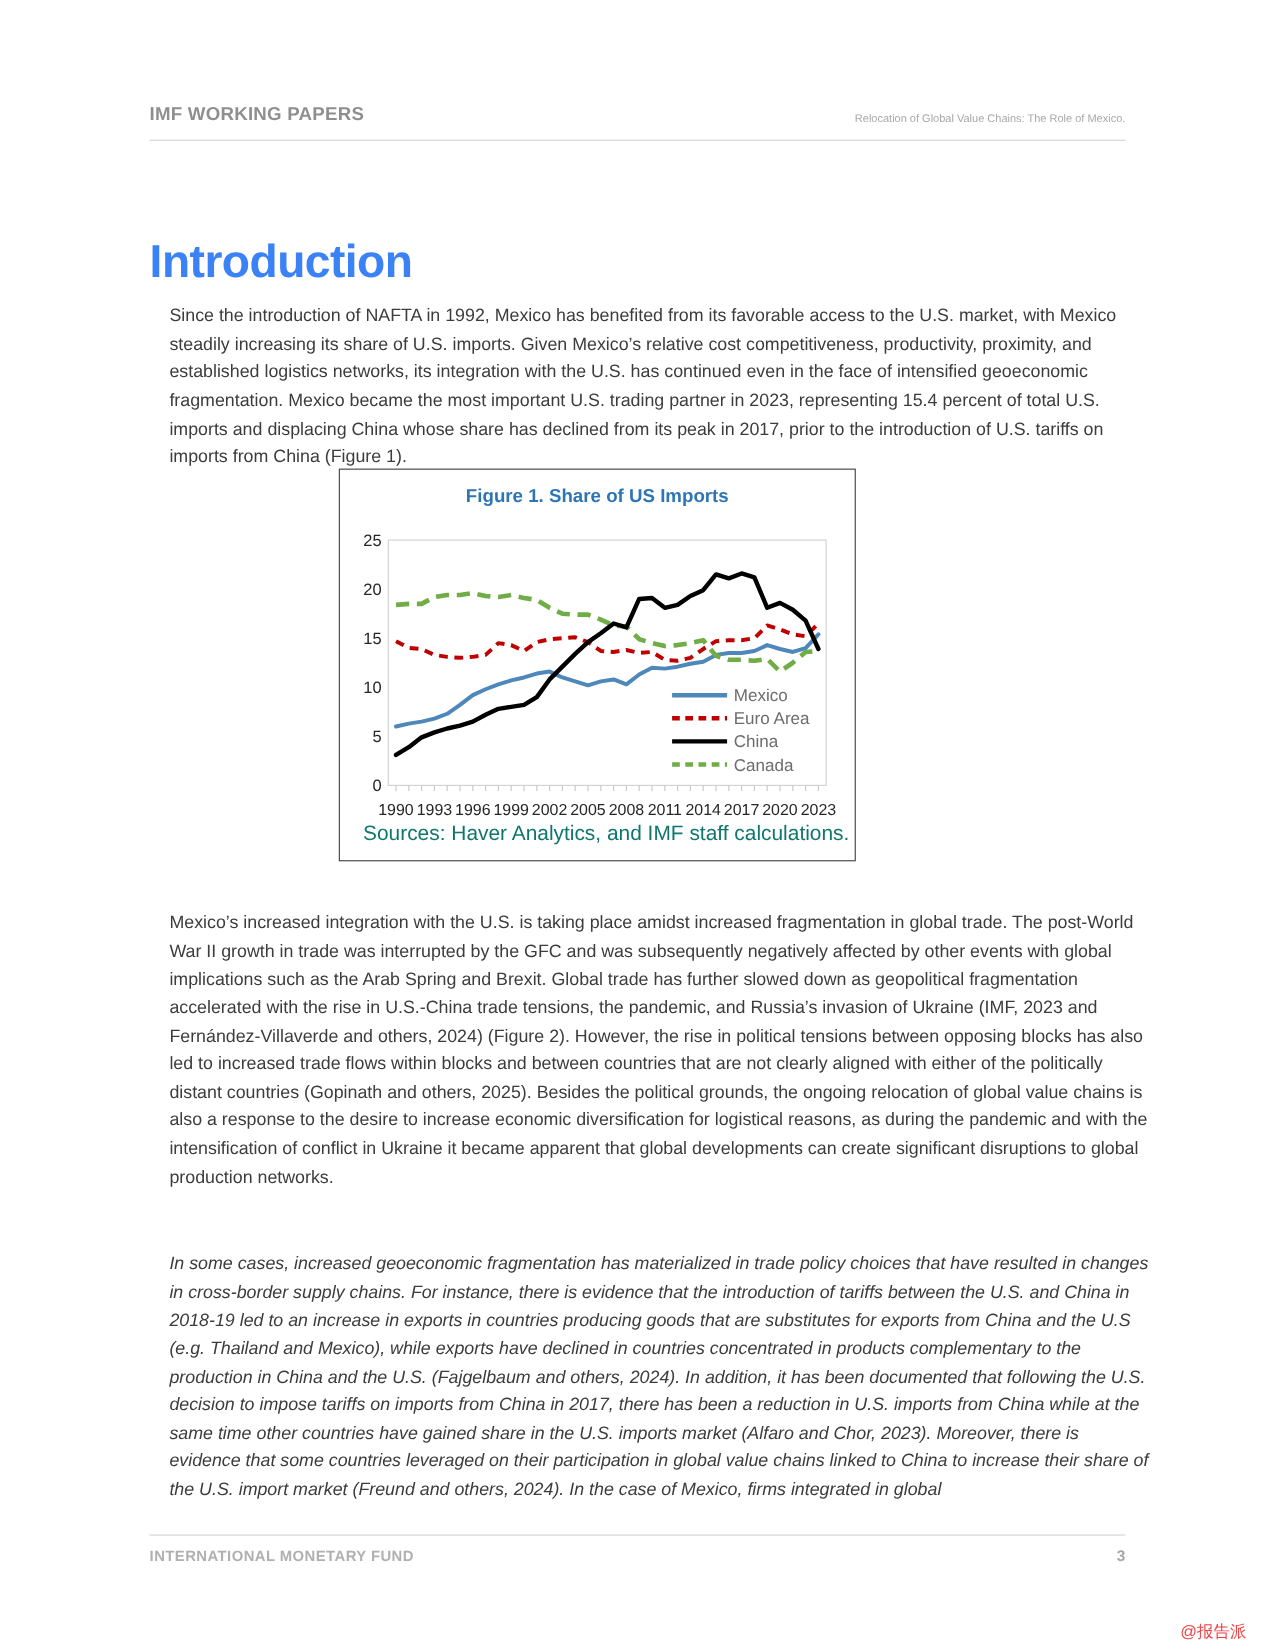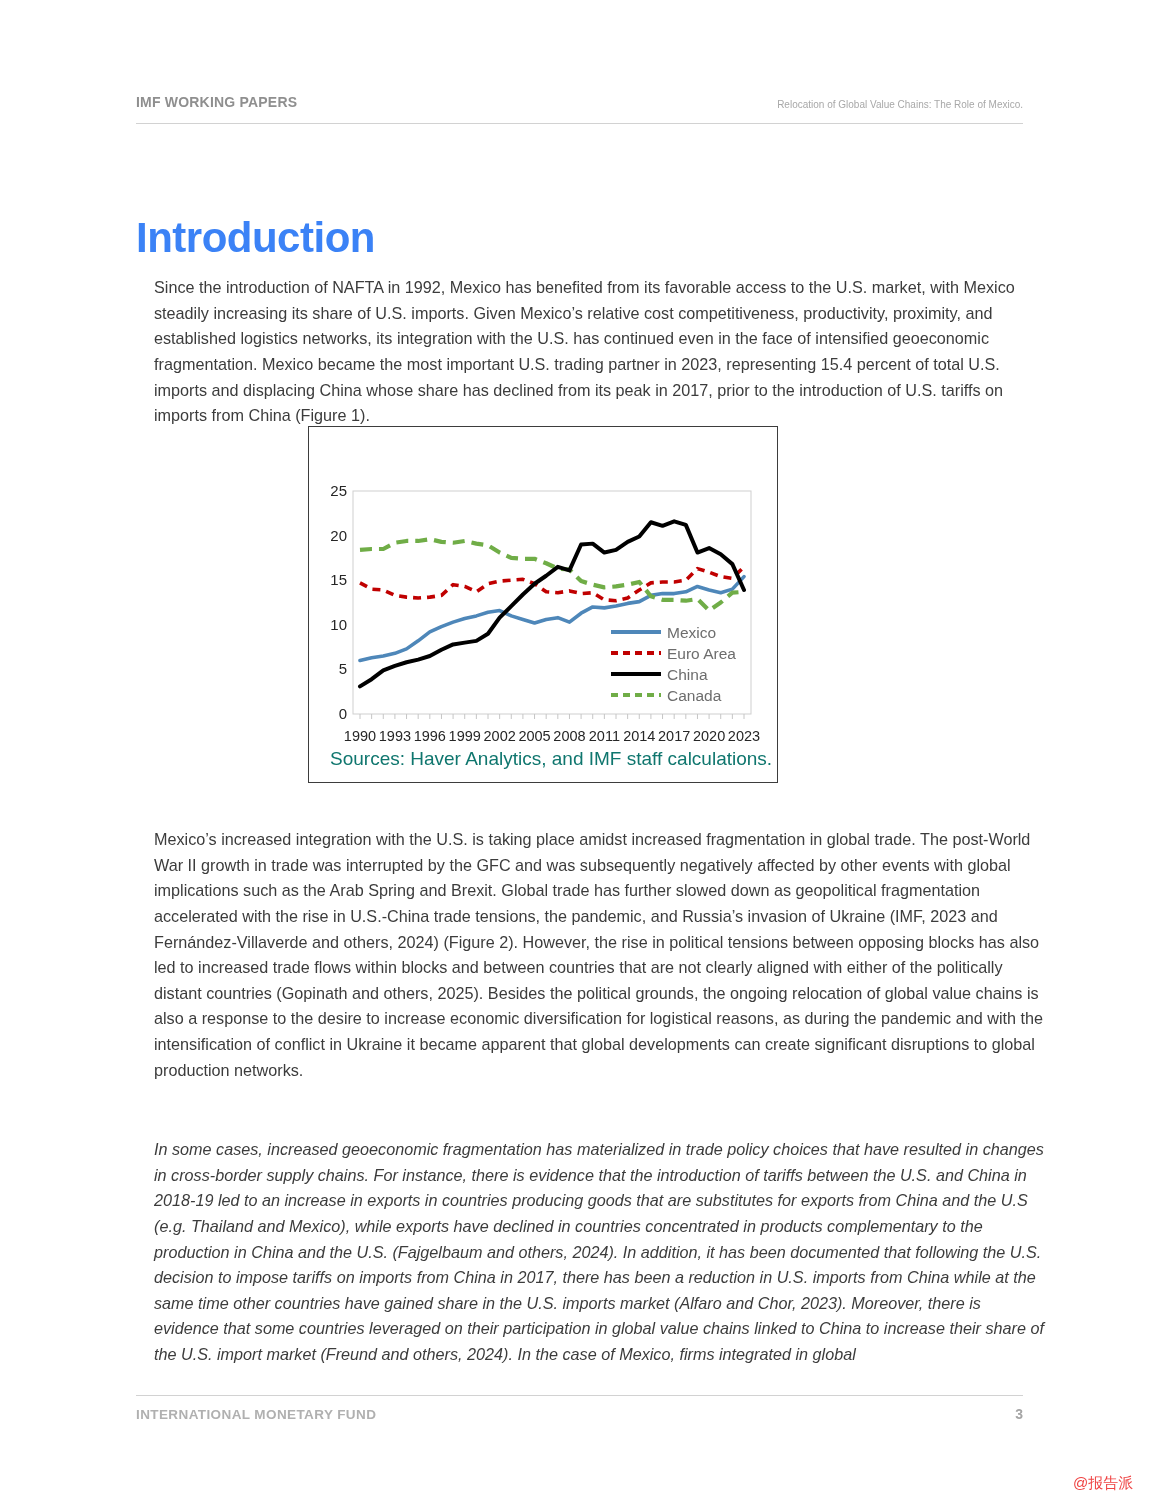--- a/index.html
+++ b/index.html
@@ -6,21 +6,21 @@
   body{
     width:1159px;height:1500px;background:#ffffff;position:relative;
     font-family:"Liberation Sans","DejaVu Sans",sans-serif;overflow:hidden;
   }
   
   .header{
     position:absolute;top:94px;left:136px;right:136px;
     display:flex;justify-content:space-between;align-items:flex-end;
     border-bottom:1px solid #d2d2d2;padding-bottom:13px;
   }
-  .header-left{font-size:14px;font-weight:bold;color:#8f8f8f;letter-spacing:.2px;}
+  .header-left{font-size:17px;font-weight:bold;color:#8f8f8f;letter-spacing:.2px;}
   .header-right{font-size:10px;color:#a8a8a8;}
   
   .page-title{
     position:absolute;top:189px;left:136px;
     font-size:42px;font-weight:bold;color:#3b82f6;line-height:1;letter-spacing:-.5px;
   }
   
   .para{
     position:absolute;left:136px;width:890px;
     font-size:16.2px;line-height:25.6px;color:#3c3c3c;text-align:left;margin-left:18px;
@@ -68,20 +68,21 @@
 <div class="header">
   <span class="header-left">IMF WORKING PAPERS</span>
   <span class="header-right">Relocation of Global Value Chains: The Role of Mexico.</span>
 </div>
 
 <h1 class="page-title">Introduction</h1>
 
 <p class="para" id="p1">Since the introduction of NAFTA in 1992, Mexico has benefited from its favorable access to the U.S. market, with Mexico steadily increasing its share of U.S. imports. Given Mexico’s relative cost competitiveness, productivity, proximity, and established logistics networks, its integration with the U.S. has continued even in the face of intensified geoeconomic fragmentation. Mexico became the most important U.S. trading partner in 2023, representing 15.4 percent of total U.S. imports and displacing China whose share has declined from its peak in 2017, prior to the introduction of U.S. tariffs on imports from China (Figure 1).</p>
 
 <div class="figure">
+  <div class="fig-title">Figure 1. Share of US Imports</div>
   <svg id="chart-svg" width="468" height="262" viewBox="0 0 468 262">
       <rect x="44" y="8" width="398" height="223" fill="none" stroke="#cfcfcf" stroke-width="1"></rect>
       <text x="38" y="236" text-anchor="end" class="yax">0</text>
       <text x="38" y="191.4" text-anchor="end" class="yax">5</text>
       <text x="38" y="146.8" text-anchor="end" class="yax">10</text>
       <text x="38" y="102.19999999999999" text-anchor="end" class="yax">15</text>
       <text x="38" y="57.599999999999994" text-anchor="end" class="yax">20</text>
       <text x="38" y="13" text-anchor="end" class="yax">25</text>
       <line x1="51" y1="231" x2="51" y2="236" stroke="#c6c6c6" stroke-width="1"></line>
       <text x="51" y="258" text-anchor="middle" class="ax">1990</text>

